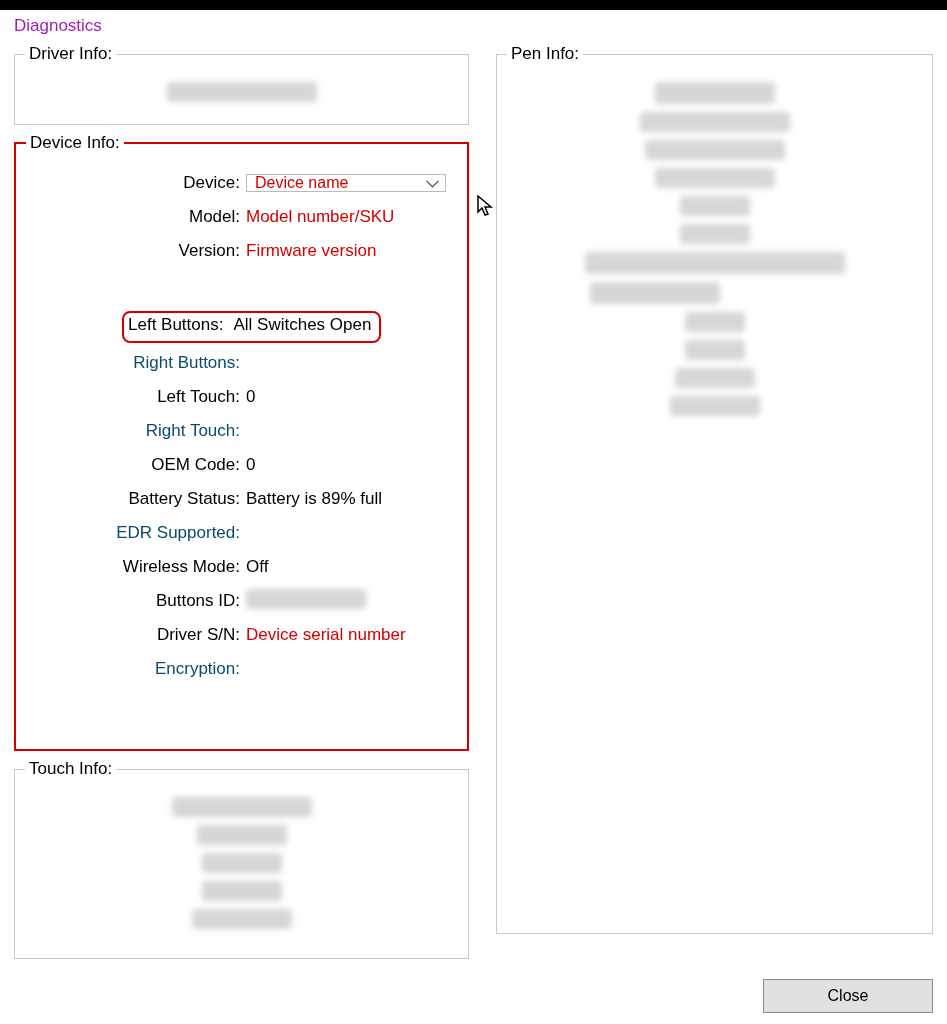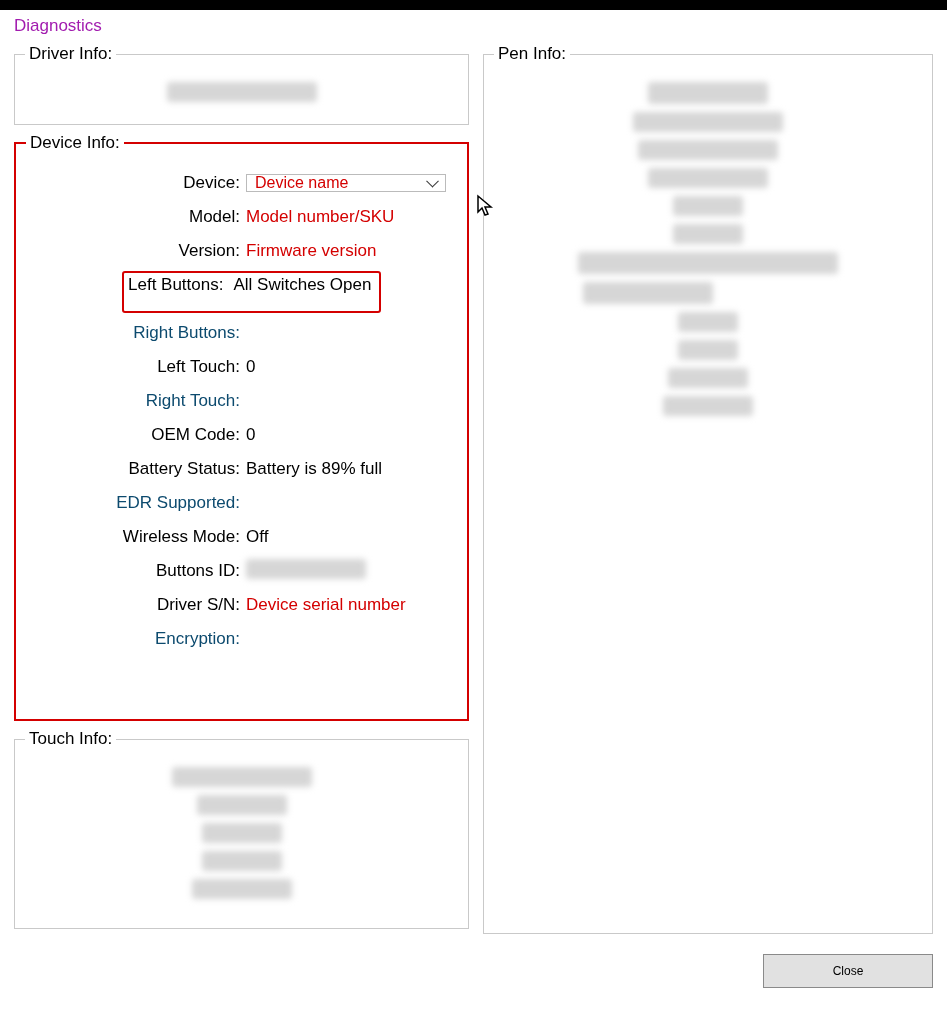--- a/index.html
+++ b/index.html
@@ -20,21 +20,21 @@
     padding: 6px 14px 8px 14px;
     font-size: 17px;
     color: #a21caf;
   }
   .content {
     position: relative;
     padding: 0 14px 60px 14px;
   }
   .columns {
     display: flex;
-    gap: 14px;
+    gap: 27px;
   }
   .col-left { flex: 0 0 455px; display:flex; flex-direction:column; gap:8px;}
   .col-right { flex: 1; }
   fieldset.group {
     border: 1px solid #c9c9c9;
     margin: 0;
     padding: 10px 10px 14px 10px;
     position: relative;
   }
   fieldset.group > legend {
@@ -81,23 +81,24 @@
     position: absolute;
     right: 8px; top: 50%;
     width: 8px; height: 8px;
     border-right: 1.8px solid #3a3a3a;
     border-bottom: 1.8px solid #3a3a3a;
     transform: translateY(-70%) rotate(45deg);
   }
   .outlined {
     display: inline-flex;
     border: 2px solid #d40000;
-    border-radius: 3px;
-    padding: 2px 8px 16px 4px;
+    border-radius: 8px;
+    padding: 2px 8px 6px 4px;
     margin-left: -4px;
+    margin-top: 40px;
   }
   
   .blur-pill {
     display: inline-block;
     background: #d6d6d6;
     filter: blur(3px);
     border-radius: 3px;
   }
   .blur-line  { display:flex; justify-content:center; margin:8px 0; }
   .blur-line .blur-pill { height: 20px; }
@@ -105,21 +106,21 @@
     position: absolute;
     right: 14px;
     bottom: 6px;
   }
   .close-btn {
     width: 170px;
     height: 34px;
     background: #e1e1e1;
     border: 1px solid #8a8a8a;
     font-family: inherit;
-    font-size: 12px;
+    font-size: 16px;
     cursor: pointer;
   }
   .cursor-icon {
     position: absolute;
     left: 476px;
     top: 150px;
     width: 20px; height: 24px;
     pointer-events: none;
   }
   .touch-group { min-height: 200px; }

